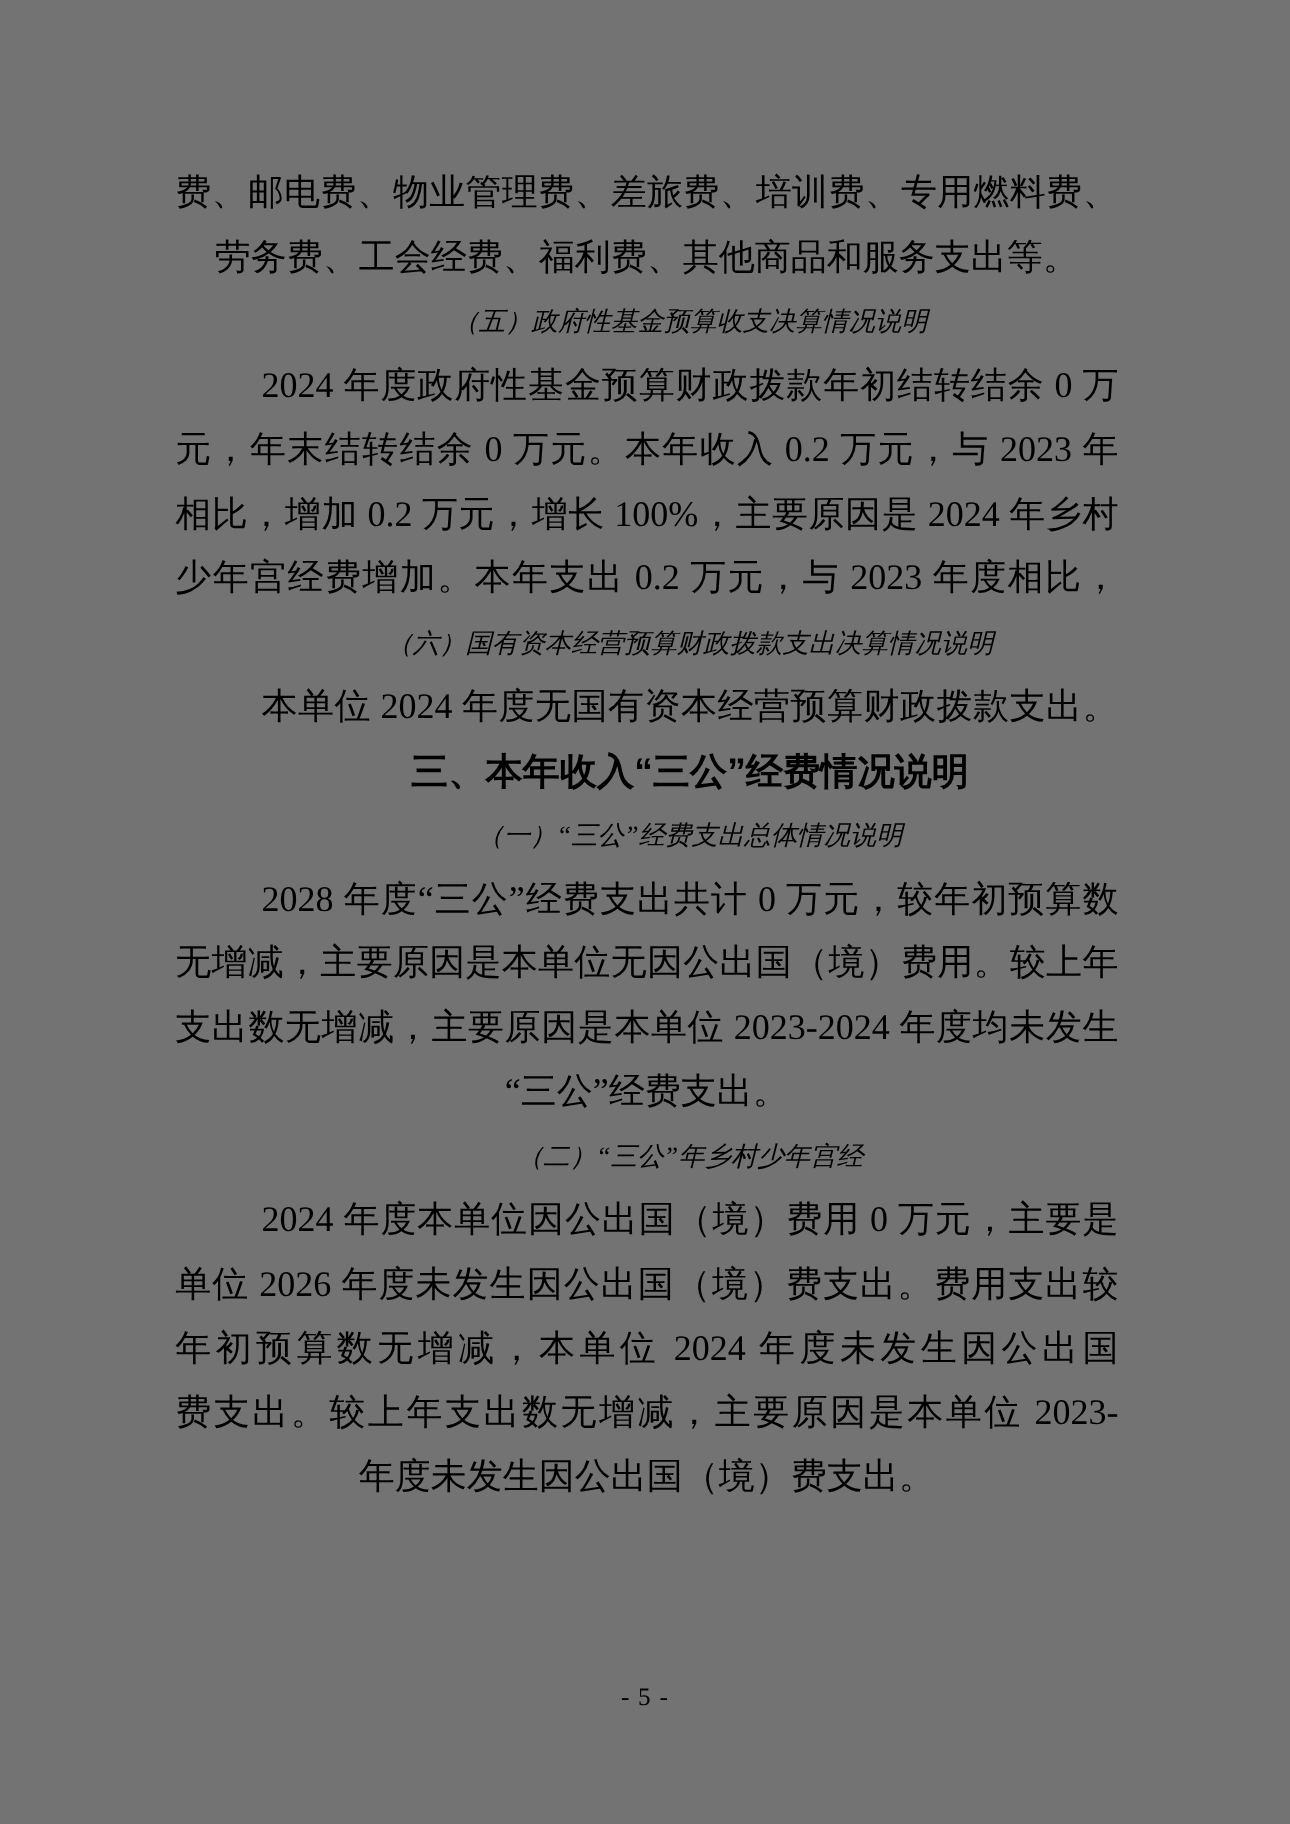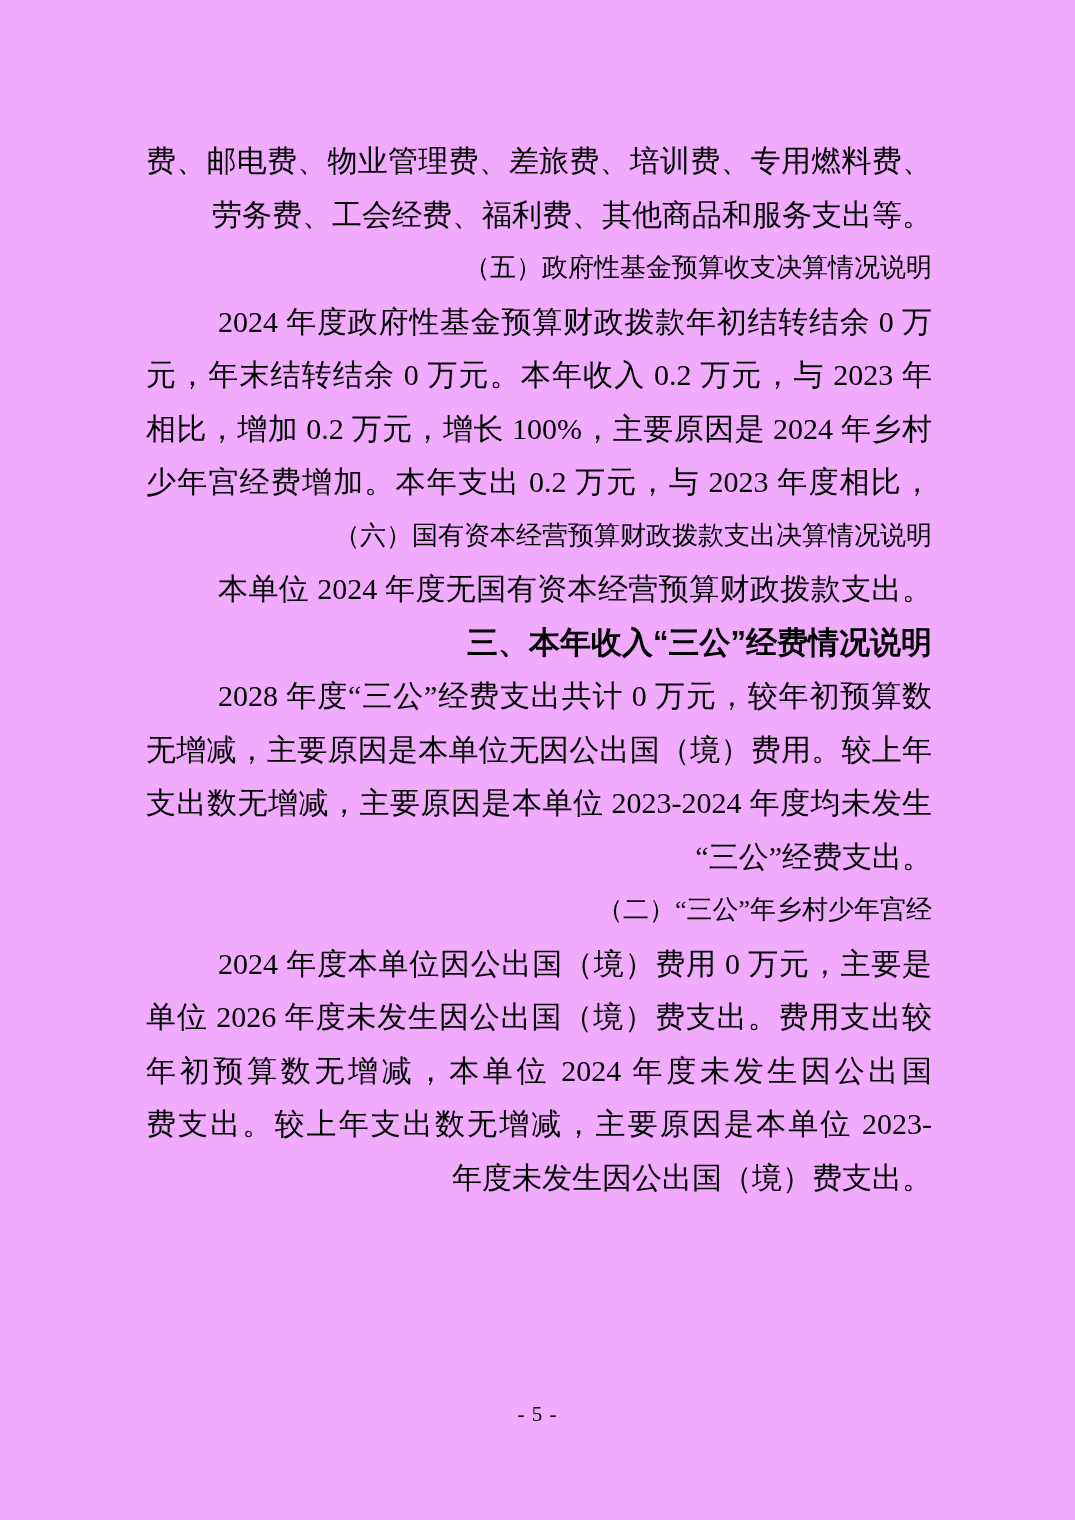--- a/index.html
+++ b/index.html
@@ -4,21 +4,21 @@
 <style>
   html, body {
     margin: 0;
     padding: 0;
     background: #ffffff;
   }
   .page {
     position: relative;
     width: 1075px;
     height: 1520px;
-    background: #f0abfc;
+    background: #737373;
     overflow: hidden;
     font-family: "Liberation Serif", "DejaVu Serif", serif;
     color: #000000;
   }
   .textblock {
     position: absolute;
     top: 134px;
     left: 146px;
     width: 786px;
   }
@@ -28,29 +28,30 @@
     font-size: 30px;
     overflow: hidden;
   }
   
   .j {
     text-align: justify;
     text-align-last: justify;
   }
   
   .l {
-    text-align: right;
+    text-align: center;
   }
   
   .ind {
     text-indent: 72px;
   }
   
   .kai {
-    font-size: 26px;
+    font-style: italic;
+    font-size: 22px;
   }
   
   .hei {
     font-family: "Liberation Sans", "DejaVu Sans", sans-serif;
     font-weight: 700;
     font-style: normal;
     font-size: 31px;
   }
   .footer {
     position: absolute;
@@ -71,20 +72,21 @@
     <div class="line j">费、邮电费、物业管理费、差旅费、培训费、专用燃料费、</div>
     <div class="line l">劳务费、工会经费、福利费、其他商品和服务支出等。</div>
     <div class="line l kai ind">（五）政府性基金预算收支决算情况说明</div>
     <div class="line j ind">2024 年度政府性基金预算财政拨款年初结转结余 0 万</div>
     <div class="line j">元，年末结转结余 0 万元。本年收入 0.2 万元，与 2023 年度</div>
     <div class="line j">相比，增加 0.2 万元，增长 100%，主要原因是 2024 年乡村</div>
     <div class="line j">少年宫经费增加。本年支出 0.2 万元，与 2023 年度相比，增</div>
     <div class="line l kai ind">（六）国有资本经营预算财政拨款支出决算情况说明</div>
     <div class="line j ind">本单位 2024 年度无国有资本经营预算财政拨款支出。</div>
     <div class="line l hei ind">三、本年收入“三公”经费情况说明</div>
+    <div class="line l kai ind">（一）“三公”经费支出总体情况说明</div>
     <div class="line j ind">2028 年度“三公”经费支出共计 0 万元，较年初预算数</div>
     <div class="line j">无增减，主要原因是本单位无因公出国（境）费用。较上年</div>
     <div class="line j">支出数无增减，主要原因是本单位 2023-2024 年度均未发生</div>
     <div class="line l">“三公”经费支出。</div>
     <div class="line l kai ind">（二）“三公”年乡村少年宫经</div>
     <div class="line j ind">2024 年度本单位因公出国（境）费用 0 万元，主要是本</div>
     <div class="line j">单位 2026 年度未发生因公出国（境）费支出。费用支出较</div>
     <div class="line j">年初预算数无增减，本单位 2024 年度未发生因公出国（境）</div>
     <div class="line j">费支出。较上年支出数无增减，主要原因是本单位 2023-2024</div>
     <div class="line l">年度未发生因公出国（境）费支出。</div>

